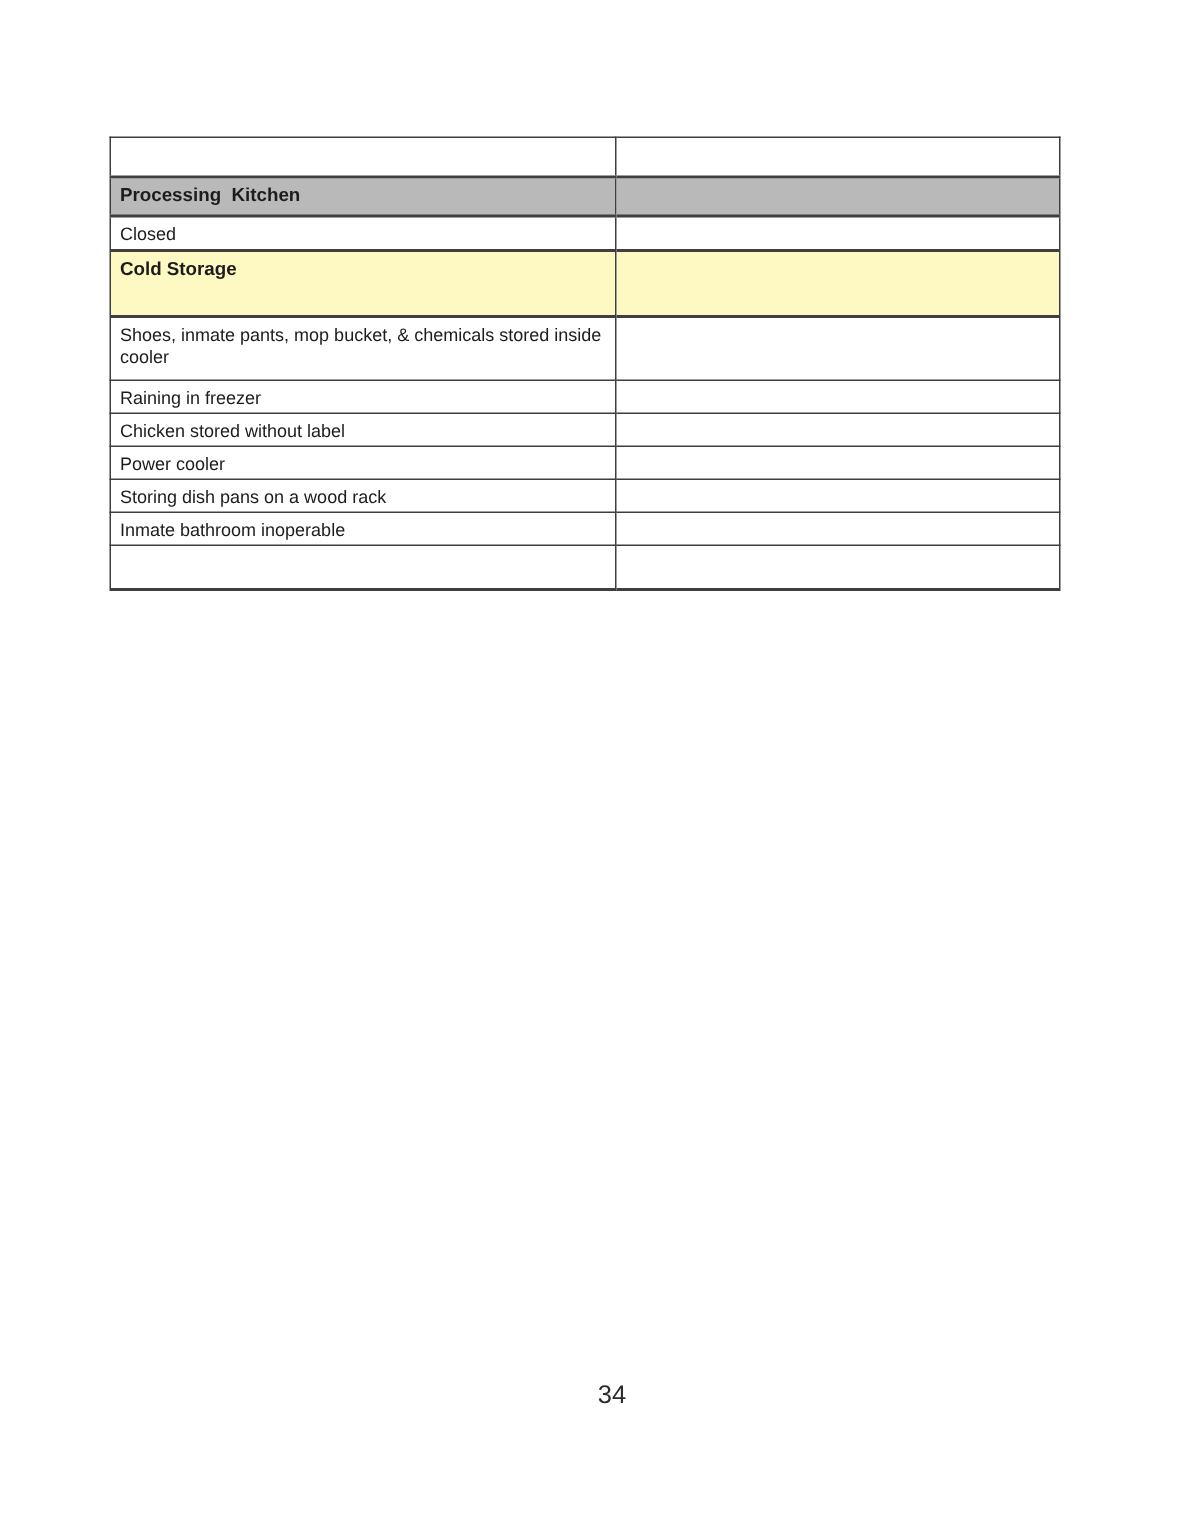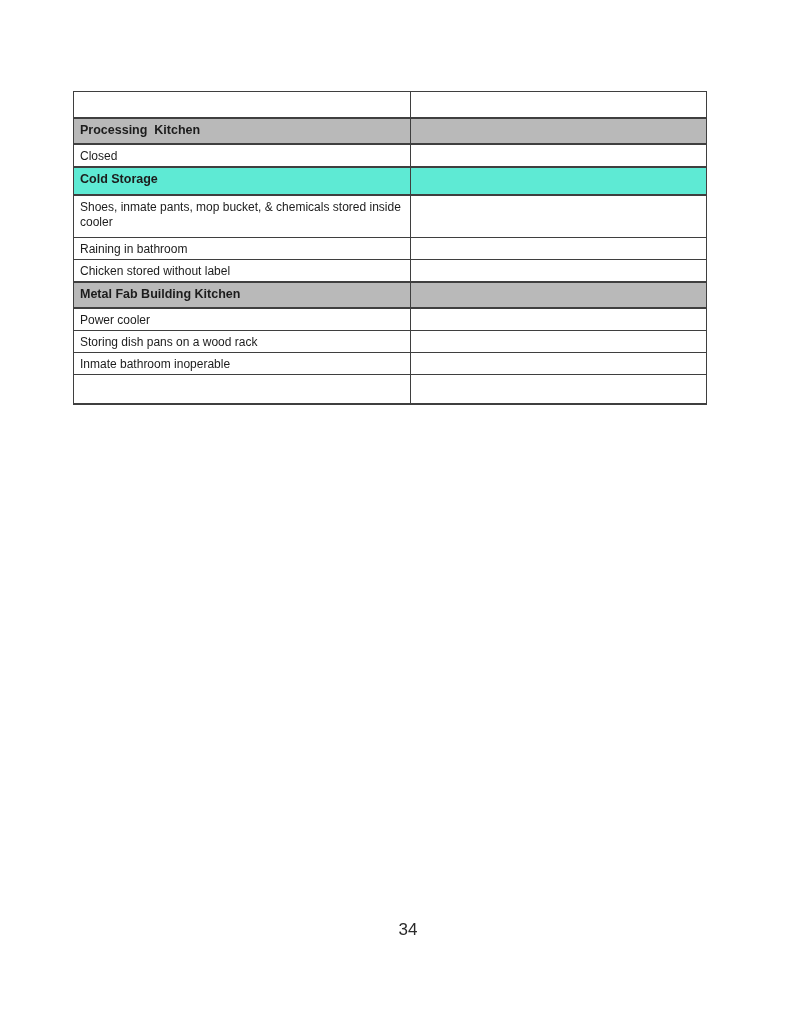--- a/index.html
+++ b/index.html
@@ -43,24 +43,24 @@
 
   tr.row-section-dark td {
     background: #b9b9b9;
     font-weight: bold;
     font-size: 12.5px;
     height: 26px;
     border-top: 2px solid #3f3f3f;
     border-bottom: 2px solid #3f3f3f;
   }
   tr.row-section-light td {
-    background: #5eead4;
+    background: #fef9c3;
     font-weight: bold;
     font-size: 12.5px;
-    height: 28px;
+    height: 44px;
     border-top: 2px solid #3f3f3f;
     border-bottom: 2px solid #3f3f3f;
   }
   tr.row-last td { border-bottom: 2px solid #3f3f3f; }
 
   .page-number {
     position: absolute;
     left: 0; top: 920px;
     width: 784px;
     text-align: center;
@@ -89,29 +89,25 @@
     </tr>
     <tr class="row-section-light">
       <td class="col-issue"><span>Cold Storage</span></td>
       <td class="col-notes"></td>
     </tr>
     <tr class="row-tall">
       <td class="col-issue"><span>Shoes, inmate pants, mop bucket, &amp; chemicals stored inside cooler</span></td>
       <td class="col-notes"></td>
     </tr>
     <tr class="row-item">
-      <td class="col-issue"><span>Raining in bathroom</span></td>
+      <td class="col-issue"><span>Raining in freezer</span></td>
       <td class="col-notes"></td>
     </tr>
     <tr class="row-item">
       <td class="col-issue"><span>Chicken stored without label</span></td>
-      <td class="col-notes"></td>
-    </tr>
-    <tr class="row-section-dark">
-      <td class="col-issue"><span>Metal Fab Building Kitchen</span></td>
       <td class="col-notes"></td>
     </tr>
     <tr class="row-item">
       <td class="col-issue"><span>Power cooler</span></td>
       <td class="col-notes"></td>
     </tr>
     <tr class="row-item">
       <td class="col-issue"><span>Storing dish pans on a wood rack</span></td>
       <td class="col-notes"></td>
     </tr>

